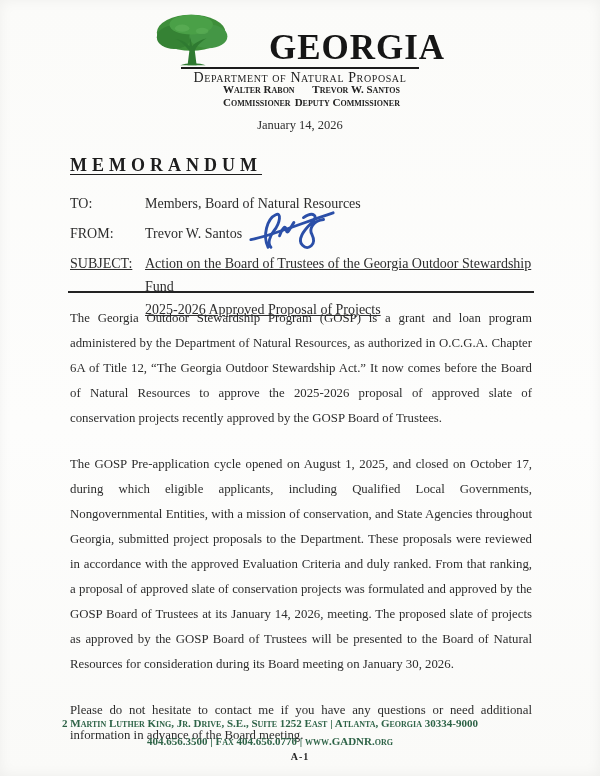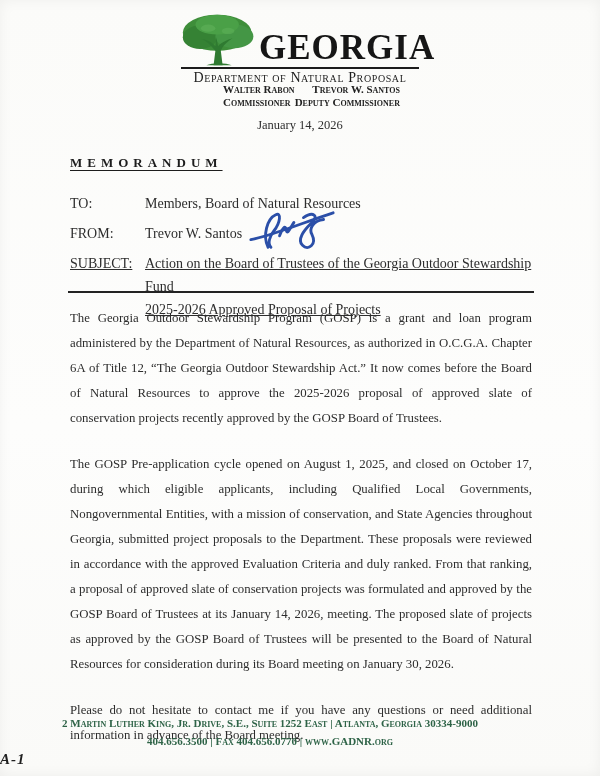--- a/index.html
+++ b/index.html
@@ -11,21 +11,21 @@
   }
   .page{
     position:relative;width:600px;height:776px;overflow:hidden;
     background:linear-gradient(180deg,#fbfbf9 0%,#fdfdfc 55%,#fafaf8 100%);
     box-shadow:inset 0 0 14px rgba(0,0,0,0.05);
   }
 
   
   .logo{position:absolute;top:12px;left:0;width:600px;display:flex;flex-direction:column;align-items:center;}
   .logo-inner{width:238px;}
-  .logo-row{display:flex;align-items:flex-end;justify-content:flex-start;}
+  .logo-row{display:flex;align-items:flex-end;justify-content:center;gap:36px;}
   .tree{width:76px;height:56px;margin-bottom:-3px;flex:0 0 auto;}
   .georgia{
     font-size:35px;font-weight:bold;letter-spacing:1px;color:#161616;
     line-height:1;margin-left:2px;white-space:nowrap;
   }
   .logo-rule{height:2px;background:#1c1c1c;width:100%;margin-top:2px;}
   .dept{
     font-variant:small-caps;font-size:14px;letter-spacing:0.6px;color:#1d1d1d;
     text-align:center;margin-top:1px;white-space:nowrap;font-weight:500;
   }
@@ -37,21 +37,21 @@
     font-variant:small-caps;font-weight:bold;font-size:11px;line-height:13px;color:#222;
   }
   .official-right{text-align:right;}
 
   
   .date{position:absolute;top:118px;left:0;width:600px;text-align:center;font-size:12.5px;color:#2e2e2e;}
 
   
   .memo-heading{
     position:absolute;top:155px;left:70px;
-    font-size:13px;font-weight:bold;letter-spacing:5px;color:#1d1d1d;
+    font-size:18px;font-weight:bold;letter-spacing:5px;color:#1d1d1d;
     text-decoration:underline;text-underline-offset:3px;
   }
 
   .fields{position:absolute;top:192px;left:70px;width:466px;font-size:14px;color:#2d2d2d;}
   .field-row{display:flex;margin-bottom:7px;line-height:23px;position:relative;}
   .field-label{width:75px;flex:0 0 75px;}
   .field-value{flex:1;}
   .signature{position:absolute;left:178px;top:-14px;width:88px;height:46px;}
 
   .rule{position:absolute;top:291px;left:68px;width:466px;height:2px;background:#232323;}
@@ -63,22 +63,22 @@
     font-size:12.8px;line-height:25px;color:#2d2d2d;
   }
 
   
   .footer{
     position:absolute;top:714px;left:0;width:540px;text-align:center;
     font-variant:small-caps;font-weight:bold;font-size:11px;line-height:18px;color:#2e6347;
   }
   .footer a{color:#2e6347;cursor:pointer;}
   .page-number{
-    position:absolute;top:751px;left:0;width:600px;
-    font-weight:bold;font-size:15px;color:#1f1f1f;letter-spacing:1px;font-style:italic;
+    position:absolute;top:751px;left:0;width:600px;text-align:center;
+    font-weight:bold;font-size:10px;color:#1f1f1f;letter-spacing:1px;
   }
 </style>
 </head>
 <body>
 
 <div class="page">
 
   <div class="logo">
     <div class="logo-inner">
       <div class="logo-row">

